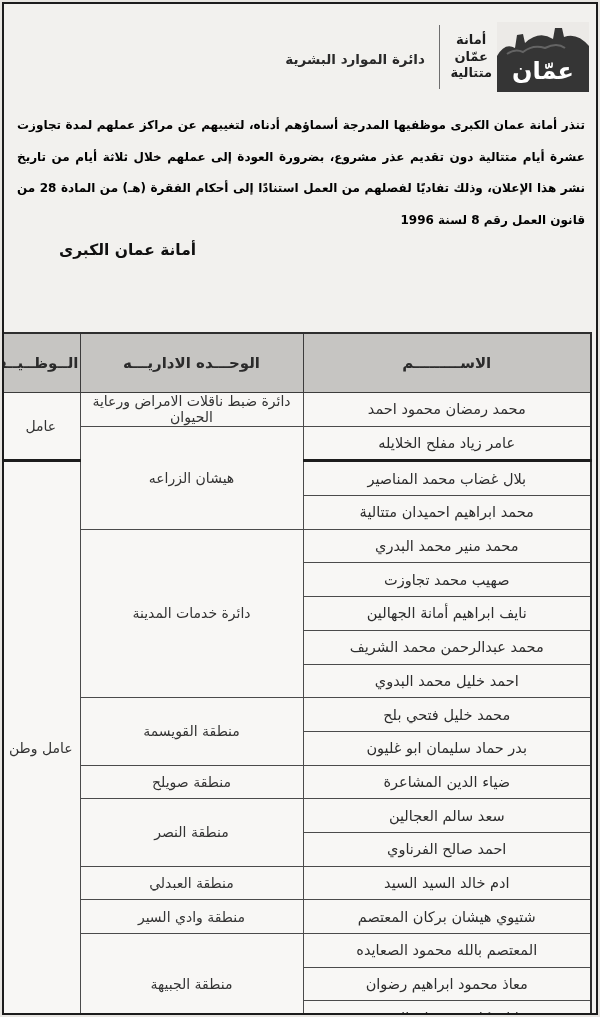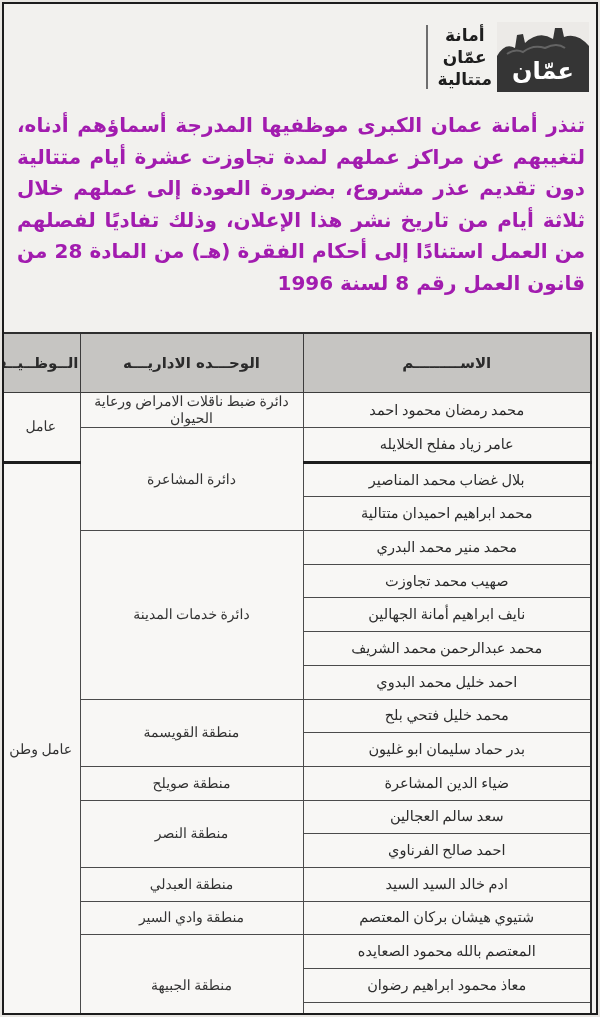--- a/index.html
+++ b/index.html
@@ -19,31 +19,31 @@
   }
   
   .header{
     display:flex;align-items:center;
     padding:9px 7px 0 0;
     height:88px;
   }
   .logo-graphic{width:92px;height:70px;flex:0 0 auto;}
   .brand{
     text-align:center;font-weight:bold;color:#1e1e1e;
-    font-size:17px;line-height:1.3;margin:0 5px 0 8px;white-space:nowrap;
+    font-size:13px;line-height:1.3;margin:0 5px 0 8px;white-space:nowrap;
   }
   .v-divider{width:1.5px;height:64px;background:#6e6e6e;margin:0 2px 0 14px;flex:0 0 auto;}
   .dept{font-size:13.5px;font-weight:bold;color:#2a2a2a;white-space:nowrap;padding-top:4px;}
   
   .notice{
     padding:9px 11px 0 13px;
-    font-size:20px;font-weight:bold;
+    font-size:12px;font-weight:bold;
     line-height:31.5px;
     text-align:justify;
-    color:#a21caf;
+    color:#000000;
   }
   .signature{
     font-weight:bold;font-size:15.5px;color:#101010;
     margin-top:5px;
     text-align:left;padding-left:55px;
   }
   
   .table-wrap{position:absolute;top:328px;right:4px;width:590px;}
   table{
     border-collapse:collapse;width:590px;table-layout:fixed;direction:rtl;
@@ -54,21 +54,21 @@
     height:56px;background:#c6c5c2;
     font-size:15px;font-weight:bold;color:#2b2b2b;
     border:1.5px solid #3c3c3c;text-align:center;vertical-align:middle;
     overflow:hidden;white-space:nowrap;
   }
   td{
     height:32.7px;background:#f8f7f5;
     font-size:14.5px;color:#2d2d2d;
     border:1px solid #4b4b4b;
     text-align:center;vertical-align:middle;
-    padding:0 4px;overflow:hidden;font-family:Liberation Serif, serif;
+    padding:0 4px;overflow:hidden;
   }
   td.unit-cell{font-size:14px;color:#333;}
   td.job-cell{font-size:14px;color:#333;margin-left:6px;}
   td.thick-b{border-bottom:3px solid #1d1d1d;}
 </style>
 </head>
 <body>
 
 <div class="page">
 
@@ -80,23 +80,25 @@
         <path d="M10,32 q8,-6 16,-2 q10,-8 22,-4 q12,-6 20,0" stroke="#8a8a8a" stroke-width="2" fill="none" opacity="0.55"></path>
         <text x="46" y="57" text-anchor="middle" fill="#ffffff" font-size="24" font-weight="bold" font-family="DejaVu Sans, sans-serif">عمّان</text>
       </svg>
     </div>
     <div class="brand">
       <div>أمانة</div>
       <div>عمّان</div>
       <div>متتالية</div>
     </div>
     <div class="v-divider"></div>
+    <div class="dept">دائرة الموارد البشرية</div>
   </div>
 
   <div class="notice">تنذر أمانة عمان الكبرى موظفيها المدرجة أسماؤهم أدناه، لتغيبهم عن مراكز عملهم لمدة تجاوزت عشرة أيام متتالية دون تقديم عذر مشروع، بضرورة العودة إلى عملهم خلال ثلاثة أيام من تاريخ نشر هذا الإعلان، وذلك تفاديًا لفصلهم من العمل استنادًا إلى أحكام الفقرة (هـ) من المادة 28 من قانون العمل رقم 8 لسنة 1996</div>
+  <div class="signature">أمانة عمان الكبرى</div>
 
   <div class="table-wrap">
     <table>
       <colgroup>
           <col class="c-name">
           <col class="c-unit">
           <col class="c-job">
         </colgroup>
       <thead>
         <tr>
@@ -106,21 +108,21 @@
         </tr>
       </thead>
       <tbody id="table-body">
           <tr>
             <td>محمد رمضان محمود احمد</td>
             <td rowspan="1" class="unit-cell">دائرة ضبط ناقلات الامراض ورعاية الحيوان</td>
             <td rowspan="2" class="job-cell thick-b">عامل</td>
           </tr>
           <tr>
             <td class="thick-b">عامر زياد مفلح الخلايله</td>
-            <td rowspan="3" class="unit-cell">دائرة المشاعرة</td>
+            <td rowspan="3" class="unit-cell">هيشان الزراعه</td>
           </tr>
           <tr>
             <td>بلال غضاب محمد المناصير</td>
             <td rowspan="17" class="job-cell">عامل وطن</td>
           </tr>
           <tr>
             <td>محمد ابراهيم احميدان متتالية</td>
           </tr>
           <tr>
             <td>محمد منير محمد البدري</td>

